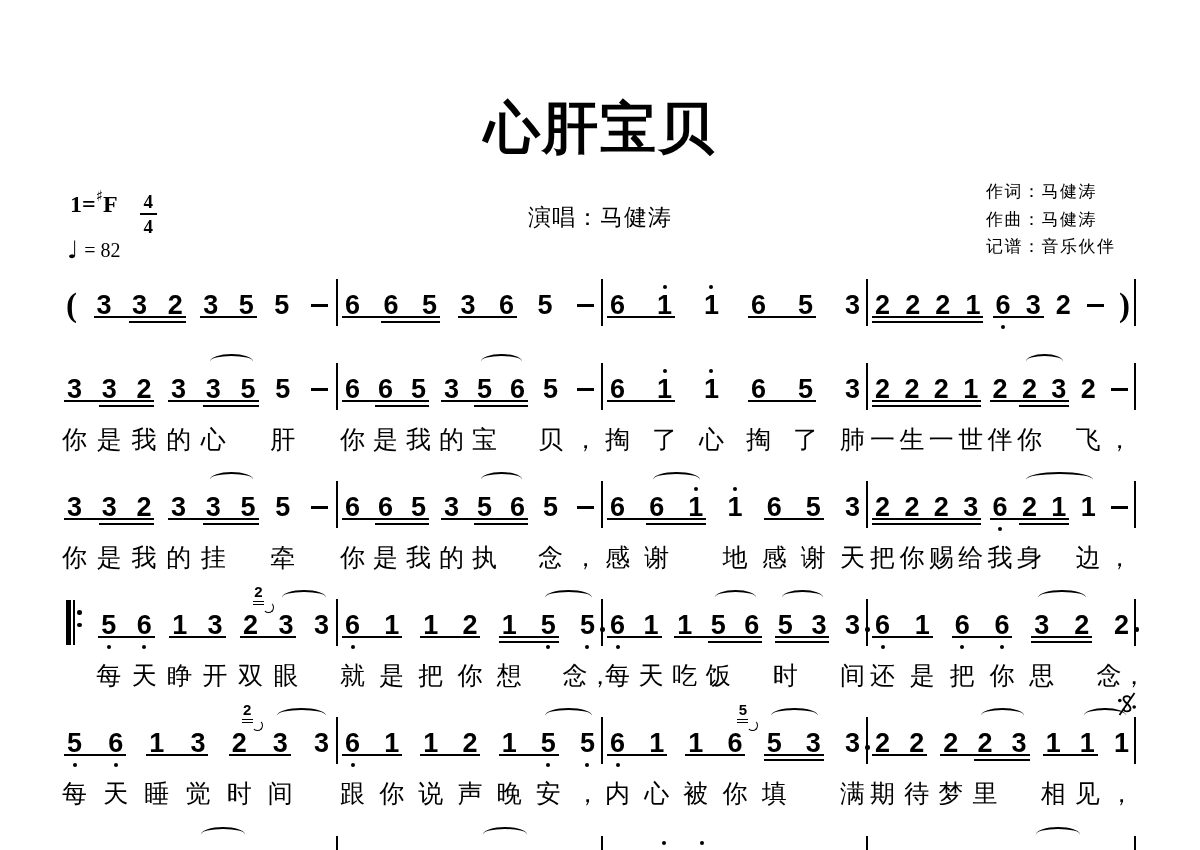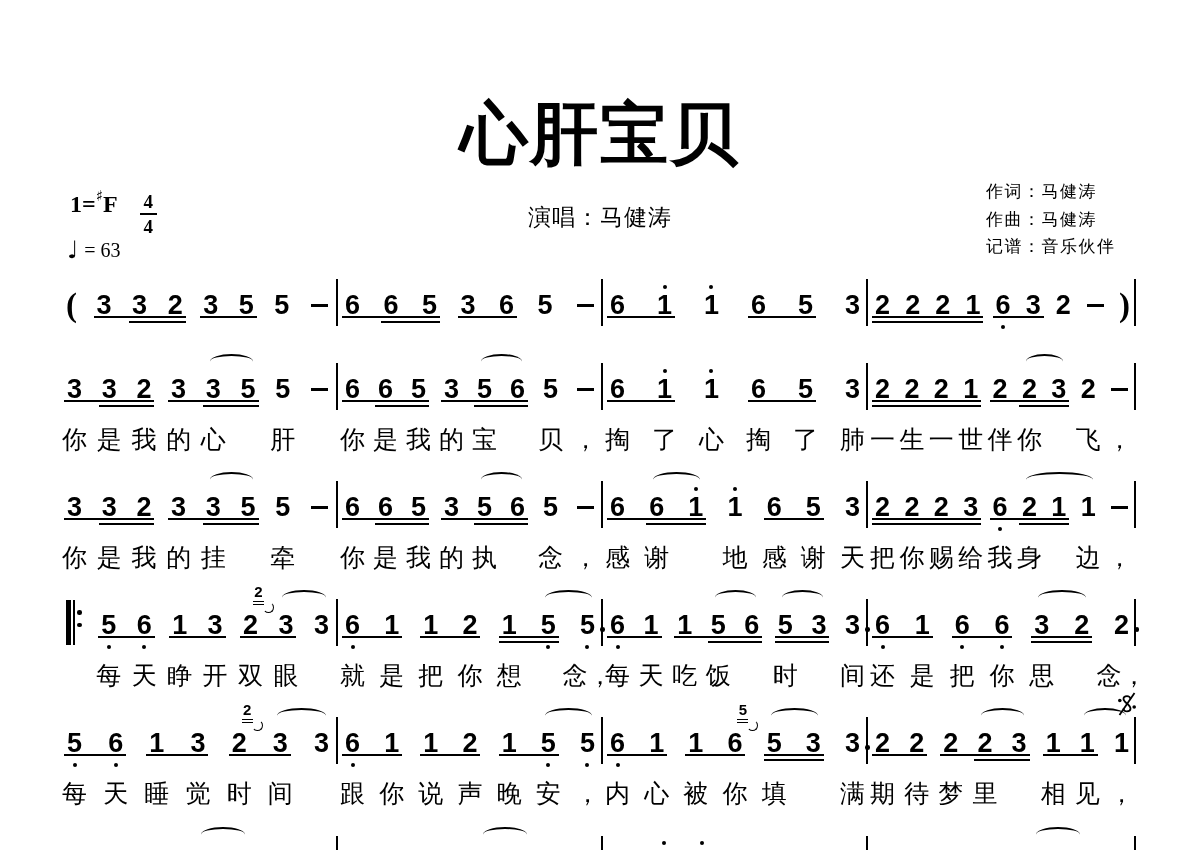--- a/index.html
+++ b/index.html
@@ -5,21 +5,21 @@
   html,body{margin:0;padding:0;}
   body{
     width:1200px;height:850px;position:relative;overflow:hidden;
     background:#ffffff;color:#000;
     font-family:"Liberation Sans",sans-serif;
   }
   
   .title{
     position:absolute;top:100px;left:0;width:1200px;text-align:center;
     font-family:"Liberation Serif",serif;font-weight:bold;
-    font-size:68px;line-height:1;letter-spacing:2px;
+    font-size:56px;line-height:1;letter-spacing:2px;
   }
   .subtitle{
     position:absolute;top:206px;left:0;width:1200px;text-align:center;
     font-size:23px;line-height:1;letter-spacing:1px;
   }
   .credits{
     position:absolute;left:986px;top:178px;
     font-size:17px;line-height:27.5px;letter-spacing:1.5px;white-space:nowrap;
   }
   
@@ -88,21 +88,21 @@
     <span class="tonic">F</span>
   <span class="meter">
     <span>4</span>
     <span class="bar"></span>
     <span>4</span>
   </span>
 </div>
 
 <div class="tempoline">
   <span class="tempo-note">♩</span>
-  <span class="tempo-val">= 63</span>
+  <span class="tempo-val">= 82</span>
 </div>
 
 <div class="sheet" id="sheet">
     <div class="system" style="top: 292px;">
       <div class="barline" style="left: 336px;"></div>
       <div class="barline" style="left: 601px;"></div>
       <div class="barline" style="left: 866px;"></div>
       <div class="barline" style="left: 1134px;"></div>
       <div class="measure" style="left: 66px; width: 264px;">
         <span class="tok">

